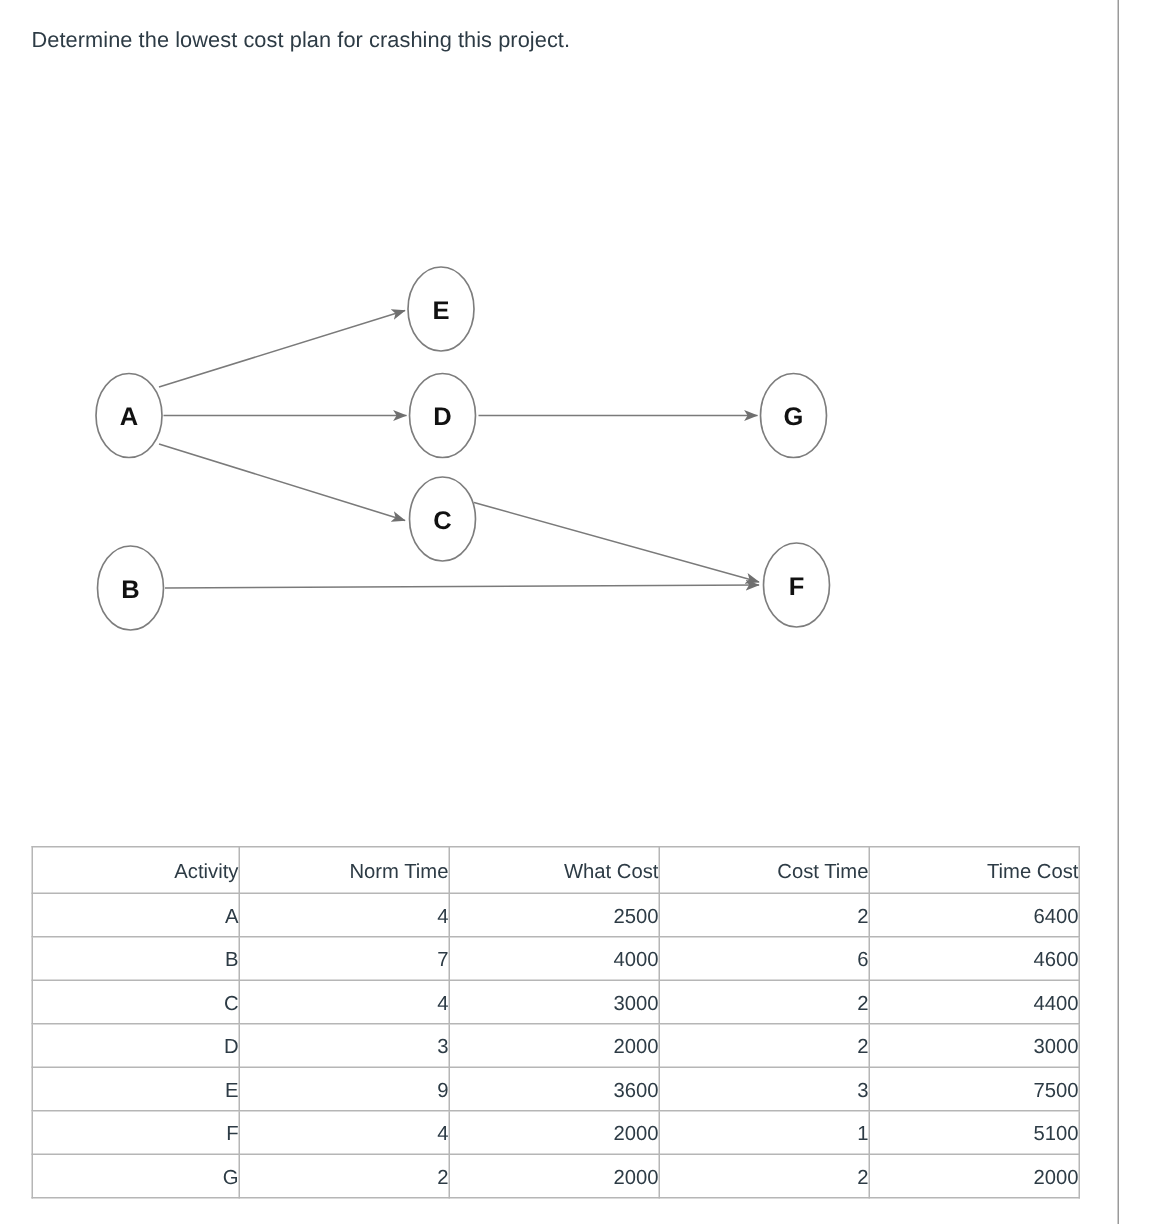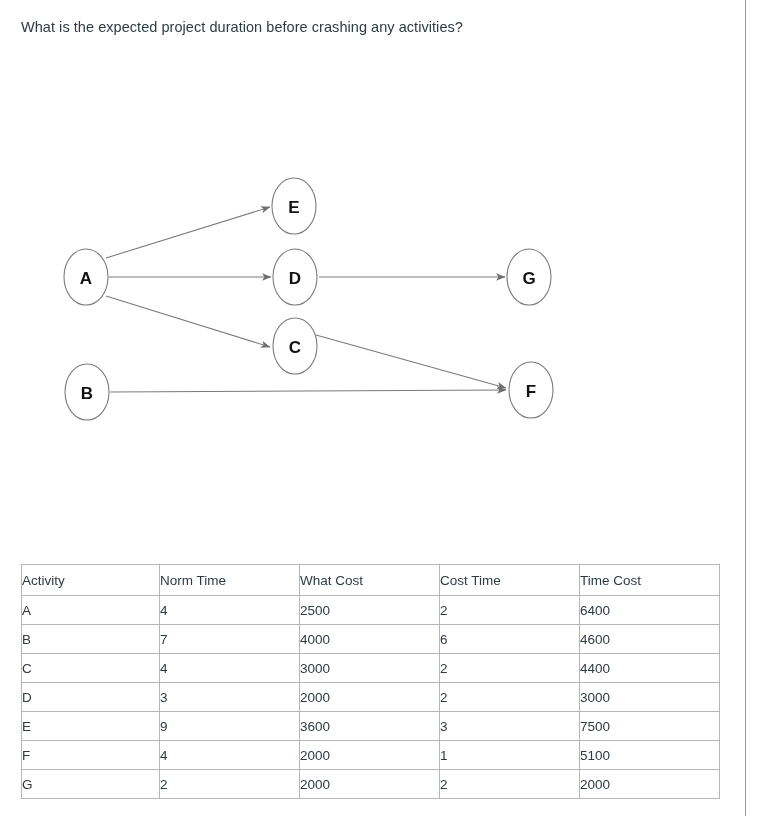--- a/index.html
+++ b/index.html
@@ -83,40 +83,40 @@
   table.crash-table {
     border-collapse: collapse;
     width: 699px;
     table-layout: fixed;
   }
   table.crash-table col.c-activity { width: 138px; }
   table.crash-table col.c-data { width: 140px; }
   table.crash-table th,
   table.crash-table td {
     border: 1px solid #b6b6b6;
-    text-align: left;
+    text-align: right;
     color: #2d3b45;
     font-weight: 400;
     font-size: 13.5px;
     height: 28px;
     padding: 0;
     background: #ffffff;
   }
   table.crash-table th {
     font-size: 13.5px;
     height: 30px;
   }
 </style>
 </head>
 <body>
 
 <div class="page-divider"></div>
 
 <div class="prompt">
-  <div class="prompt-line l3">What is the expected project duration before crashing any activities?</div>
+  <div class="prompt-line l2">Determine the lowest cost plan for crashing this project.</div>
 </div>
 
 <div class="diagram">
   <svg width="745" height="300" viewBox="0 0 745 300" xmlns="http://www.w3.org/2000/svg">
     <defs>
       <marker id="arrowhead" markerWidth="9" markerHeight="7" refX="8.5" refY="3.5" orient="auto" markerUnits="strokeWidth">
         <path d="M0,0 L9,3.5 L0,7 L2.2,3.5 z" fill="#6f6f6f"></path>
       </marker>
     </defs>
 

